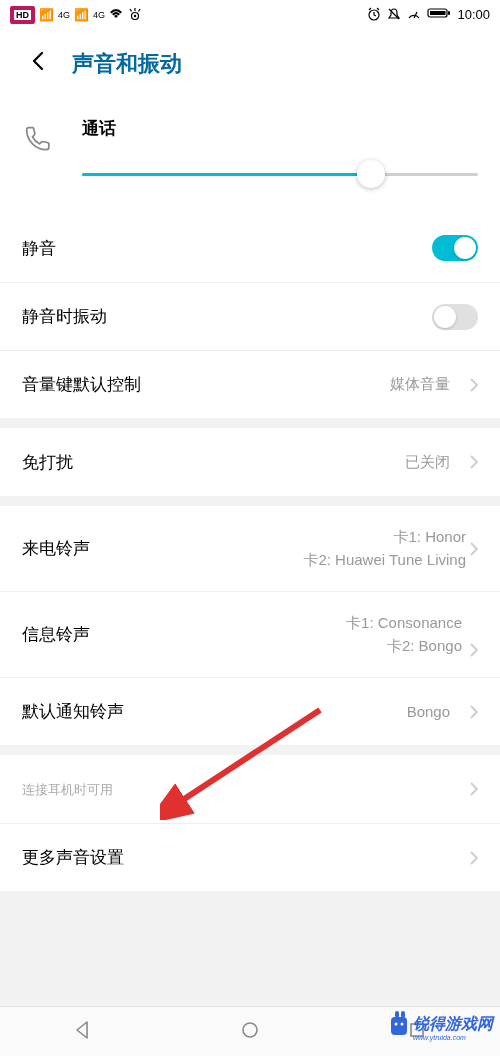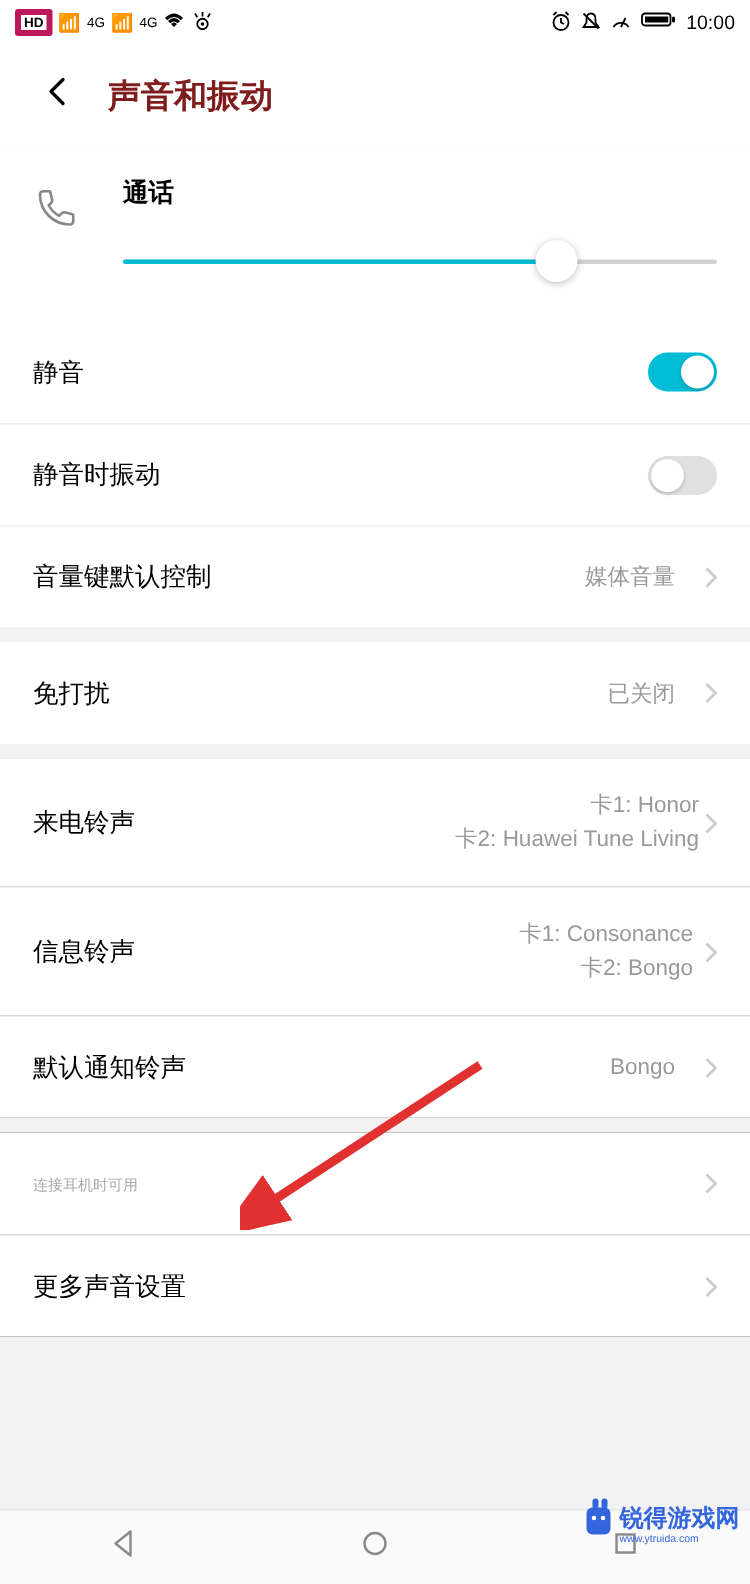--- a/index.html
+++ b/index.html
@@ -38,23 +38,23 @@
       gap: 22px;
     }
     .back-arrow {
       font-size: 26px;
       color: #000;
       cursor: pointer;
     }
     .header-title {
       font-size: 22px;
       font-weight: 600;
-      color: #7f1d1d;
-    }
-    .section { background: #0f172a; }
+      color: #0369a1;
+    }
+    .section { background: #701a75; }
     .spacer { height: 10px; background: #f2f2f2; }
     .volume-section { padding: 10px 22px 18px 22px; background: #fff; font-weight: bold; }
     .volume-row {
       display: flex;
       align-items: flex-start;
       gap: 24px;
       padding: 10px 0;
     }
     .volume-icon {
       width: 36px;
@@ -109,21 +109,21 @@
       border-top: 1px solid #eee;
       min-height: 68px;
     }
     .list-item:first-child { border-top: none; }
     .item-label {
       font-size: 17px;
       color: #000;
     }
     .item-label.disabled { color: #aaa; }
     .item-sub {
-      font-size: 10px;
+      font-size: 13px;
       color: #aaa;
       margin-top: 2px;
     }
     .item-value {
       font-size: 15px;
       color: #999;
       display: flex;
       align-items: center;
       gap: 16px;
       text-align: right;
@@ -170,22 +170,23 @@
     .arrow-annotation {
       position: absolute;
       left: 160px;
       top: 705px;
       pointer-events: none;
       z-index: 10;
     }
     .watermark-logo {
       position: absolute;
       right: 1px;
-      bottom: 20px;
+      bottom: 9px;
       z-index: 20;
+      font-style: italic;
     }
   </style>
 </head>
 <body>
 
 <div class="status-bar">
   <div class="status-left">
     <span class="hd-badge">HD</span>
     <span>📶</span>
     <span style="font-size:9px;">4G</span>
@@ -317,21 +318,21 @@
       </div>
       <span class="chevron">
           <svg width="8" height="14" viewBox="0 0 8 14">
             <path d="M1 1 L7 7 L1 13" stroke="#ccc" stroke-width="1.8" fill="none"></path>
           </svg>
         </span>
     </div>
   </div>
   <div class="list-item">
     <span class="item-label">信息铃声</span>
-    <div style="display:flex;align-items:center;gap:4px;">
+    <div style="display:flex;align-items:flex-end;gap:4px;">
       <div class="item-value-multi">
         <div>卡1: Consonance</div>
         <div>卡2: Bongo</div>
       </div>
       <span class="chevron">
           <svg width="8" height="14" viewBox="0 0 8 14">
             <path d="M1 1 L7 7 L1 13" stroke="#ccc" stroke-width="1.8" fill="none"></path>
           </svg>
         </span>
     </div>

